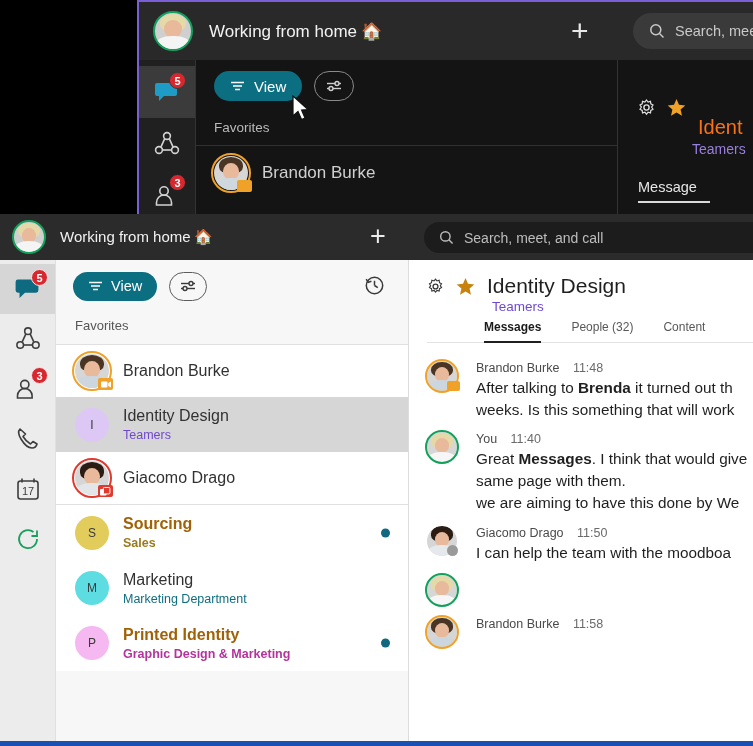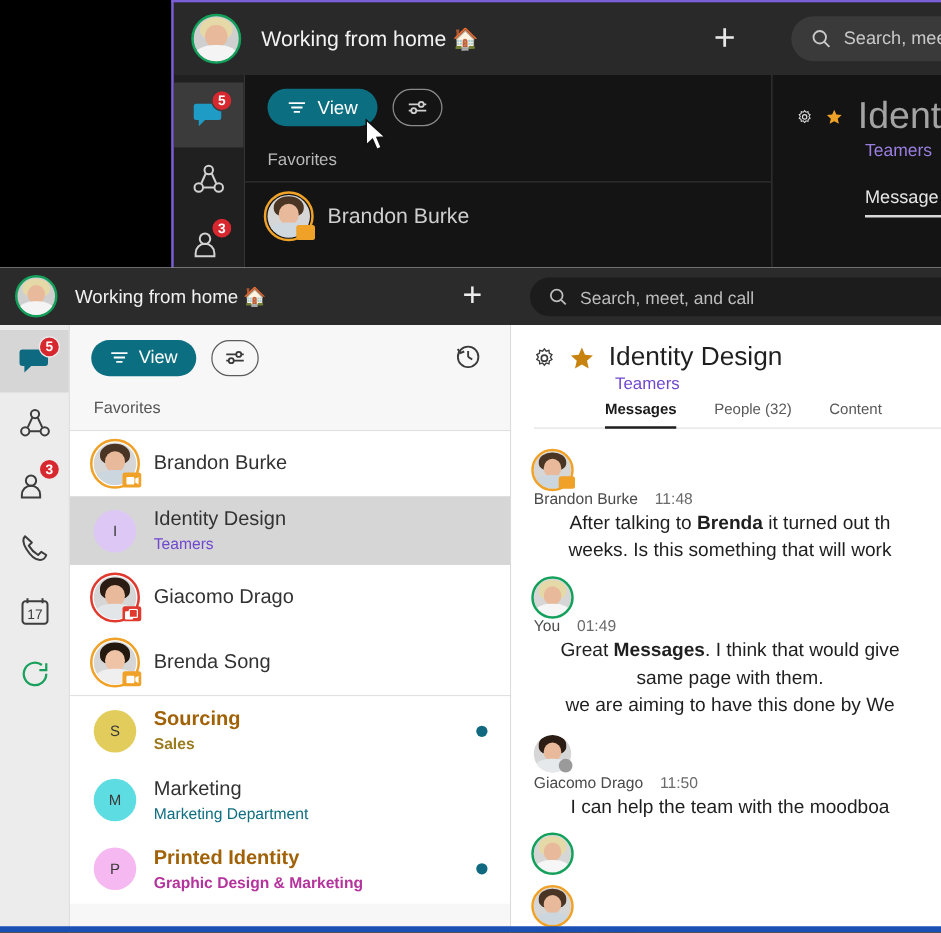--- a/index.html
+++ b/index.html
@@ -42,23 +42,23 @@
     background:#0b6e81; color:#fff; border-radius: 16px; height: 30px; padding: 0 16px;
     display:flex; align-items:center; gap: 9px; font-size: 15px;
   }
   .bk-filter-btn { width: 40px; height: 30px; border:1px solid #8a8a8a; border-radius: 15px; display:flex; align-items:center; justify-content:center; }
   .bk-history { position:absolute; right: 20px; top: 14px; }
   .bk-fav-label { color:#b9b9b9; font-size: 13.5px; padding: 8px 0 10px 18px; border-bottom:1px solid #303030; }
   .bk-row { display:flex; align-items:center; gap: 14px; padding: 10px 0 10px 18px; }
   .bk-row-name { color:#cfcfcf; font-size: 17px; }
   .bk-detail { position:absolute; left: 478px; top: 58px; right:0; bottom:0; background:#141414; border-left:1px solid #333; padding: 16px 0 0 20px; }
   .bk-detail-head { display:flex; align-items:center; gap: 12px; }
-  .bk-detail-title { color:#a3a3a3; font-size: 30px; white-space:nowrap; }
+  .bk-detail-title { color:#f97316; font-size: 20px; white-space:nowrap;margin-top:40px; }
   .bk-detail-sub { color:#9a7fe0; font-size: 14px; margin-left: 54px; margin-top:2px; }
-  .bk-detail-tabs { margin-left: 54px; margin-top: 22px; color:#e6e6e6; font-size:14.5px; }
+  .bk-detail-tabs { margin-top: 22px; color:#e6e6e6; font-size:14.5px; }
   .bk-tab-underline { width: 72px; height:2px; background:#d8d8d8; margin-top:6px; }
   .cursor-arrow { position:absolute; left: 152px; top: 93px; z-index: 20; }
 
   
   .win-front {
     position:absolute; left:0; top: 214px; width: 753px; height: 532px;
     background: #ffffff; overflow:hidden;
   }
   .fr-titlebar {
     height: 46px; background:#2b2b2b; display:flex; align-items:center; padding-left: 12px; position:relative;
@@ -110,27 +110,27 @@
   .dt-head { padding: 14px 0 0 18px; }
   .dt-head-row { display:flex; align-items:center; gap: 12px; }
   .dt-title { font-size: 21px; color:#1f1f1f; }
   .dt-sub { font-size:13.5px; color:#7048d0; margin-left: 65px; margin-top: 1px; }
   .dt-tabs { display:flex; gap: 30px; margin-left: 57px; margin-top: 6px; font-size: 12px; text-align: right; }
   .dt-tab { color:#585858; padding-bottom: 7px; cursor:pointer; white-space:nowrap; }
   .dt-tab.active { color:#1a1a1a; font-weight:700; border-bottom: 2.5px solid #1f1f1f; }
   .dt-tab-rule { height:1px; background:#e2e2e2; margin-top:-1px; }
 
   .msgs { padding-top: 12px; }
-  .msg { display:flex; gap: 1px; padding: 6px 12px 6px 18px; flex-direction: column; }
+  .msg { display:flex; gap: 19px; padding: 6px 12px 6px 18px; }
   .msg-av { width:30px; height:30px; flex:none; position:relative; }
   .msg-body { flex:1; min-width:0; }
   .msg-meta { font-size: 12.5px; color:#555; white-space:nowrap; }
   .msg-meta .who { color:#4a4a4a; }
   .msg-meta .time { margin-left: 10px; color:#6a6a6a; }
-  .msg-text { font-size: 15.3px; color:#1f1f1f; line-height: 1.42; margin-top: 2px; white-space: nowrap; text-align: center; }
+  .msg-text { font-size: 15.3px; color:#1f1f1f; line-height: 1.42; margin-top: 2px; white-space: nowrap; }
   .msg-text b { font-weight: 700; }
   .msg-text .ln { display:block; }
 
   .bottom-bar { position:absolute; left:0; bottom:0; width:753px; height:5px; background:#1a4fb4; }
   .left-black { position:absolute; left:0; top:0; width:137px; height:214px; background:#000; }
 
   
   .face { position:absolute; inset:0; }
   .face .hair { position:absolute; left:14%; top:2%; width:72%; height:52%; border-radius:50% 50% 42% 42%; }
   .face .skin { position:absolute; left:26%; top:20%; width:48%; height:50%; border-radius:50%; background:#e8b99a; }
@@ -402,41 +402,20 @@
                   <rect x="0" y="2" width="6.5" height="6.5" rx="1" fill="#fff"></rect>
                   <rect x="3.4" y="0.4" width="6.5" height="6.5" rx="1" fill="#e03a2f" stroke="#fff" stroke-width="1"></rect>
                 </svg>
             </div>
           </div>
           <div>
             <div class="cl-name">Giacomo Drago</div>
           </div>
         </div>
 
-        <div class="cl-row">
-          <div class="av">
-            <div class="av-photo">
-              <div class="face">
-                <div class="hair" style="background:#24190f"></div>
-                <div class="skin" style="background:#eec3a6"></div>
-                <div class="body" style="background:#efefef"></div>
-              </div>
-            </div>
-            <div class="av-ring" style="border-color:#f0a128"></div>
-            <div class="av-pres" style="background:#f0a128">
-              <svg width="10" height="7" viewBox="0 0 10 7">
-                  <rect x="0" y="0.5" width="6.5" height="6" rx="1" fill="#fff"></rect>
-                  <path d="M7.2 2 L10 0.5 V6.5 L7.2 5 Z" fill="#fff"></path>
-                </svg>
-            </div>
-          </div>
-          <div>
-            <div class="cl-name">Brenda Song</div>
-          </div>
-        </div>
 
         <div class="sec-divider"></div>
 
         <div class="cl-row space">
           <div class="av">
             <div class="av-letter" style="background:#e2cd5c">S</div>
           </div>
           <div>
             <div class="cl-name bold">Sourcing</div>
             <div class="cl-sub" style="color:#9a7b1e; font-weight:700">Sales</div>
@@ -520,21 +499,21 @@
                   <div class="hair" style="background:#e6d9a8"></div>
                     <div class="skin"></div>
                   <div class="body" style="background:#f6f6f6"></div>
                 </div>
               </div>
               <div class="av-ring" style="left:-2px;top:-2px;width:34px;height:34px;border-color:#13a05b"></div>
             </div>
             <div class="msg-body">
               <div class="msg-meta">
                 <span class="who">You</span>
-                <span class="time">01:49</span>
+                <span class="time">11:40</span>
               </div>
               <div class="msg-text">
                 <span class="ln">Great <b>Messages</b>. I think that would give</span>
                 <span class="ln">same page with them.</span>
                 <span class="ln">we are aiming to have this done by We</span>
               </div>
             </div>
           </div>
 
           <div class="msg">

